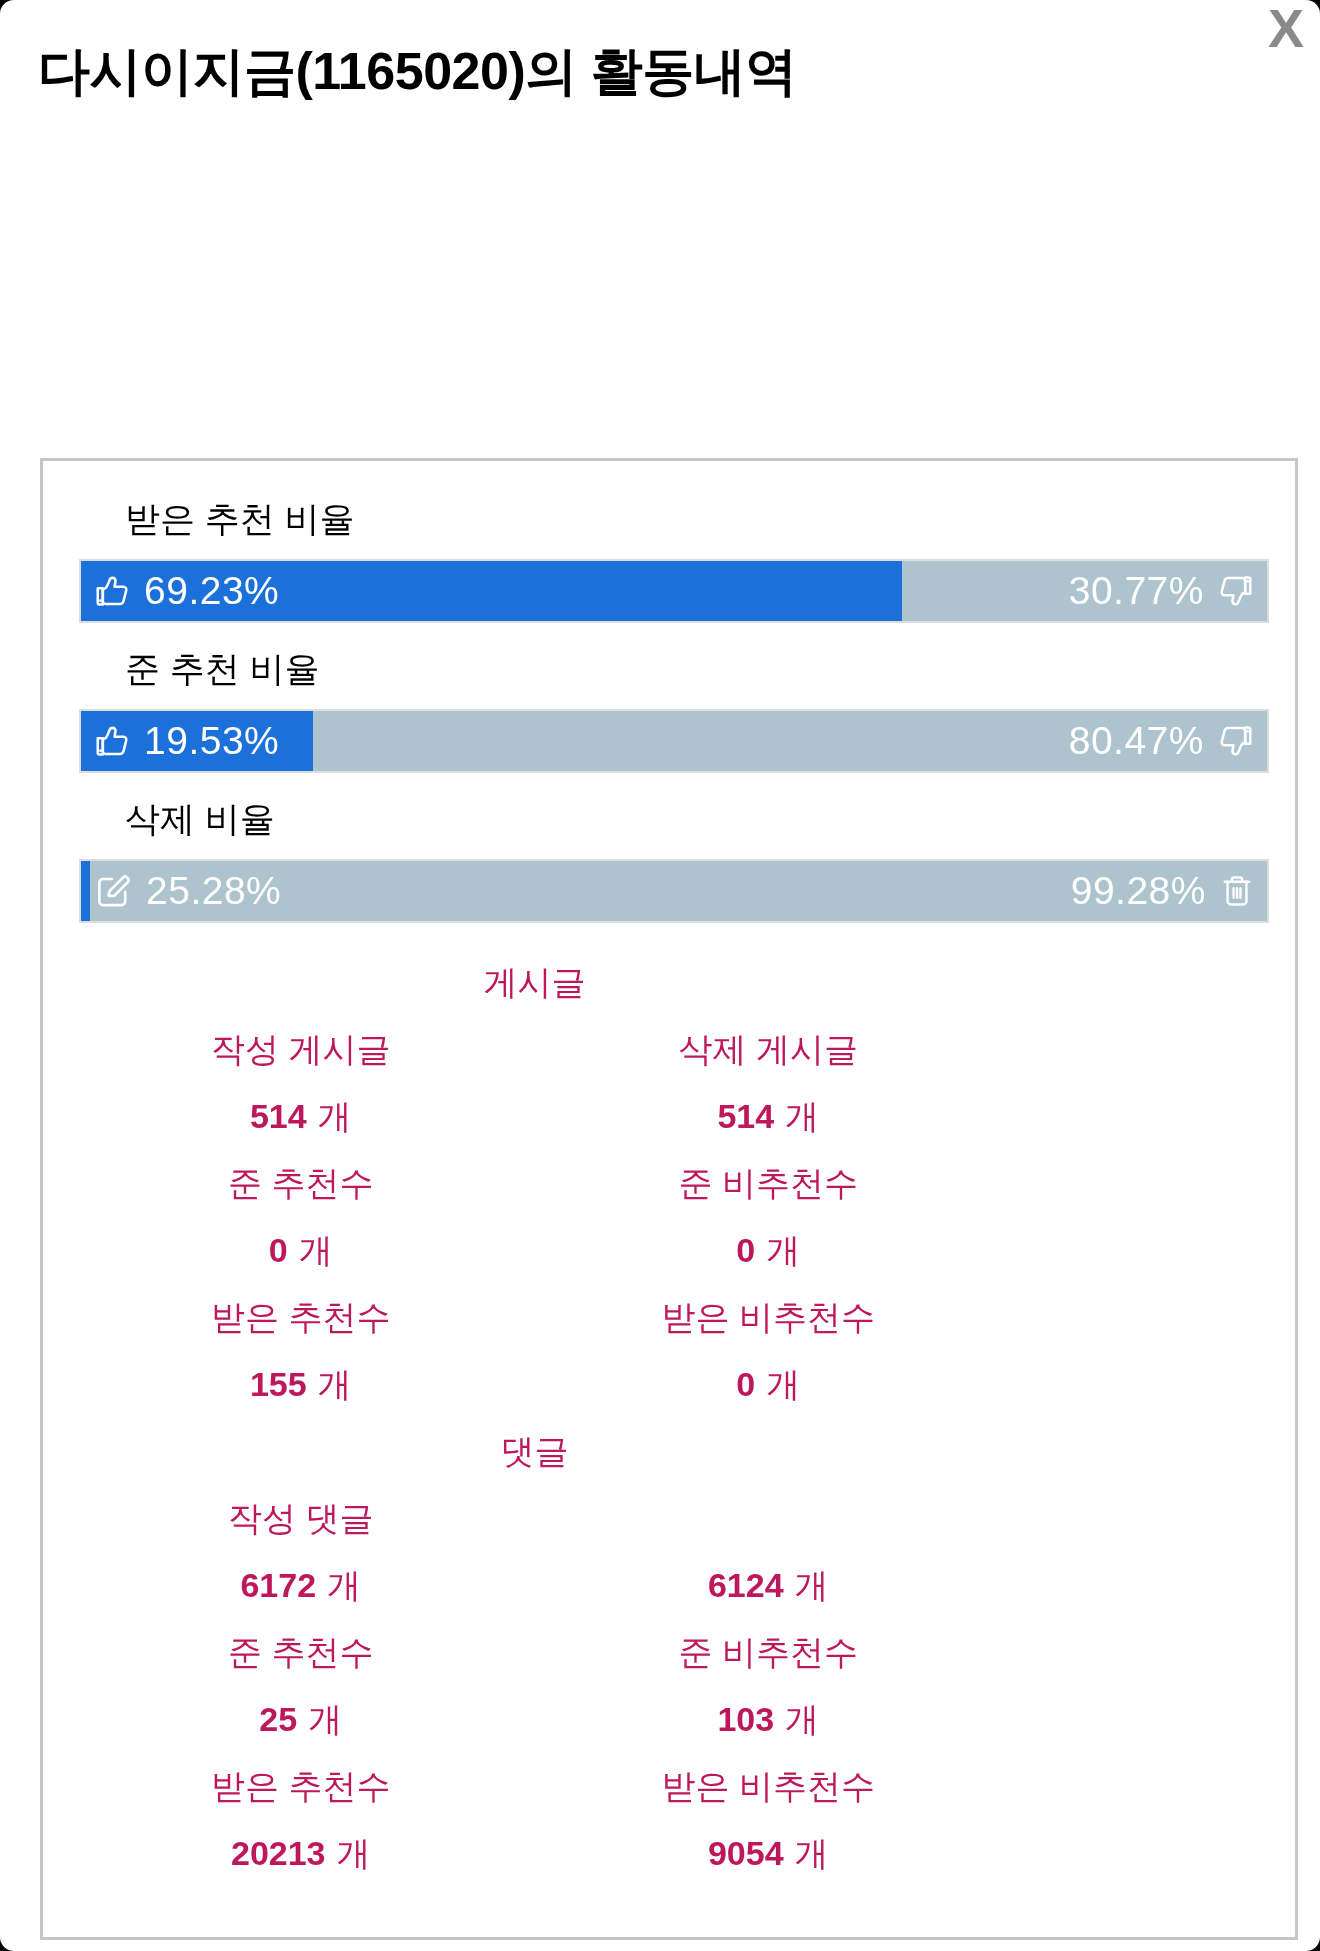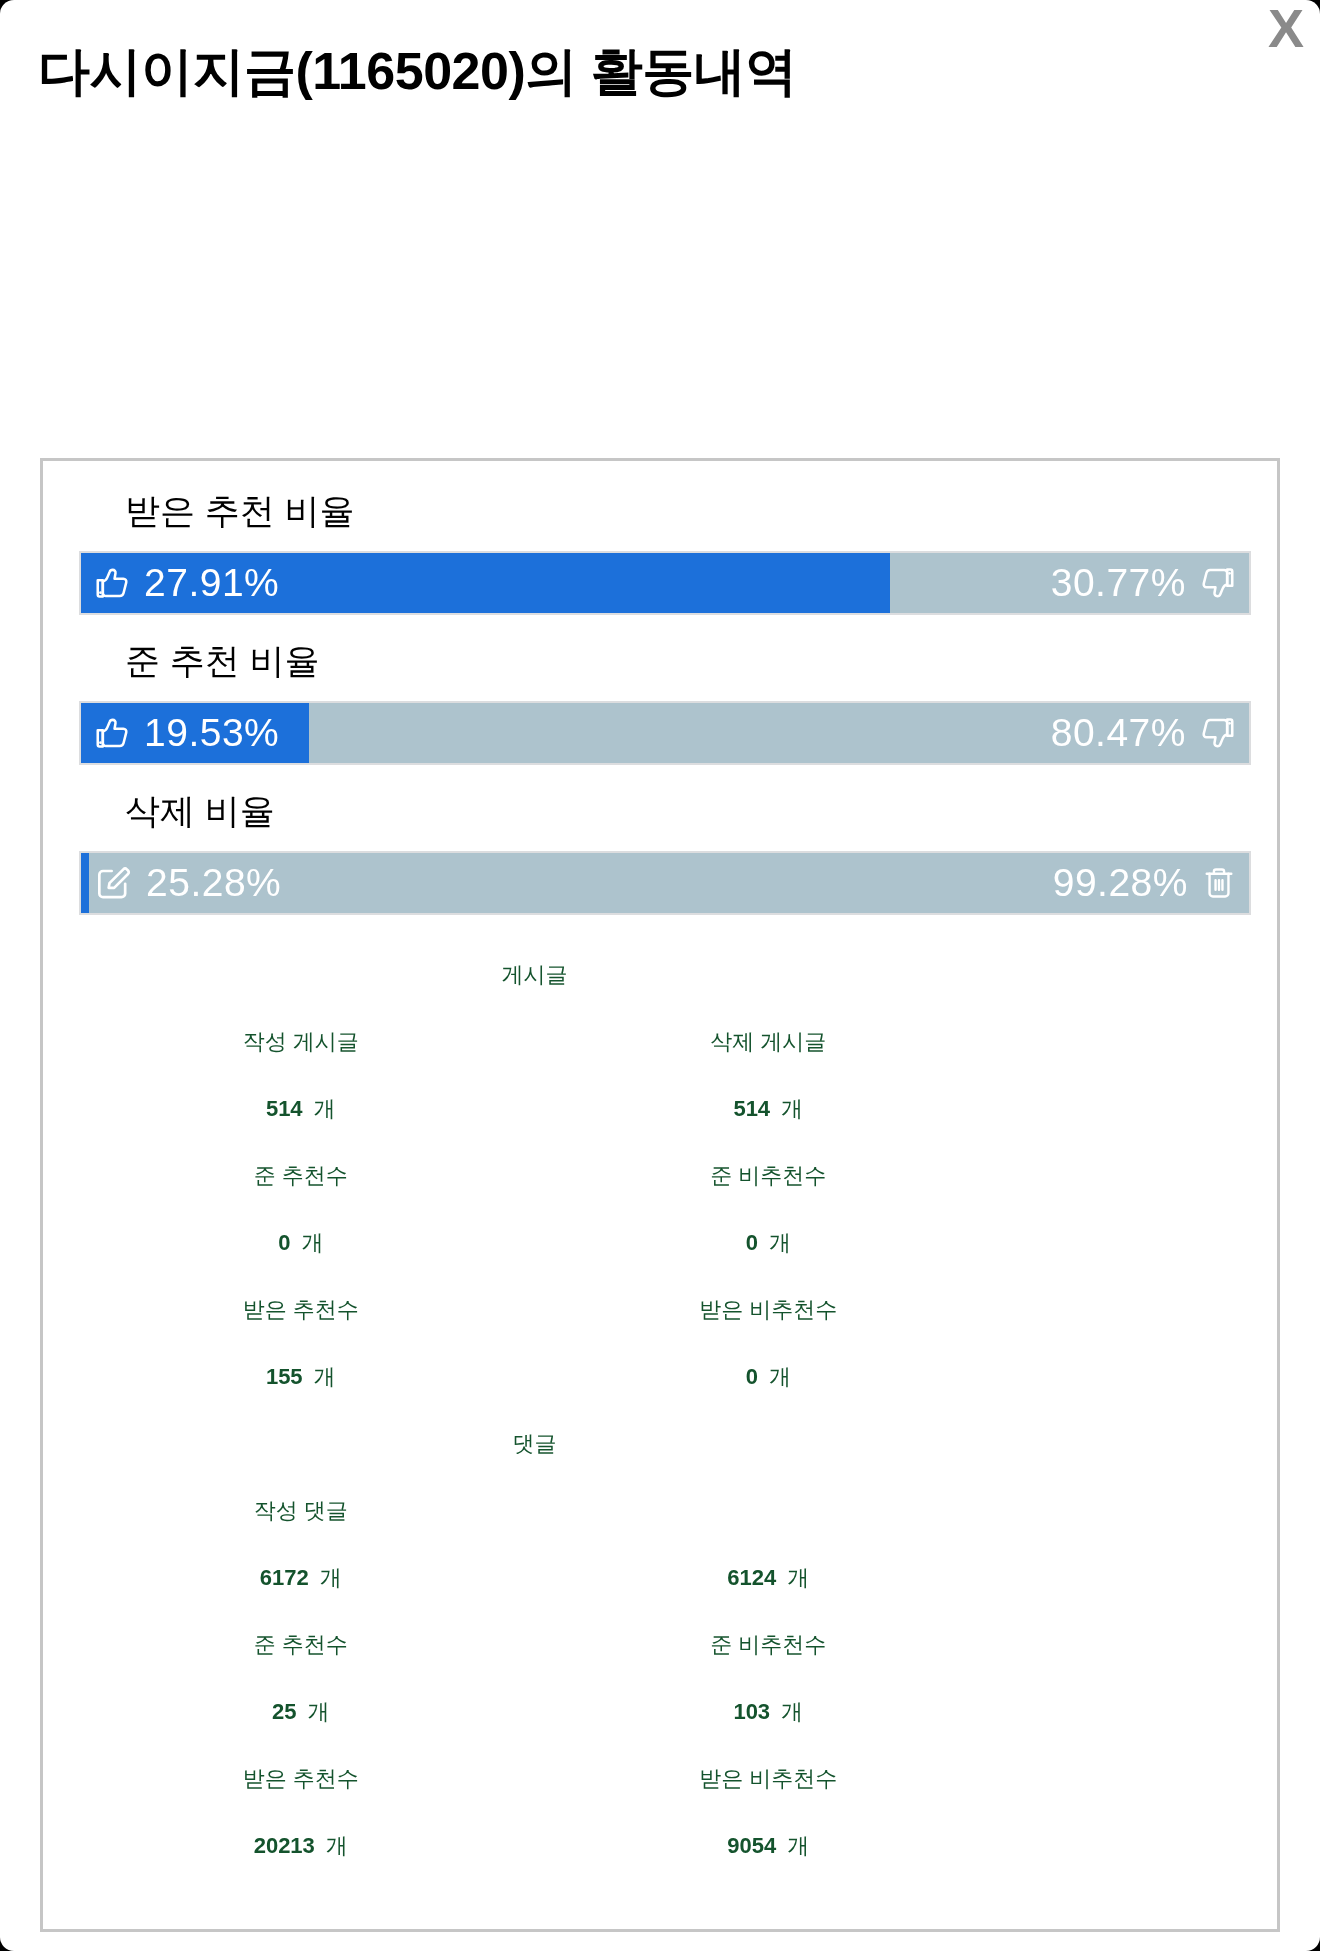--- a/index.html
+++ b/index.html
@@ -27,23 +27,23 @@
   .close-btn {
     position:absolute; top:-4px; right:16px;
     background:none; border:none;
     font-family:inherit;
     font-size:54px; font-weight:bold;
     color:#8a8a8a;
     cursor:pointer;
     padding:0; line-height:1.2;
   }
   .panel {
-    margin:364px 40px 0 40px;
+    margin:364px 22px 0 40px;
     border:3px solid #c6c6c6;
-    padding:30px 24px 50px 24px;
+    padding:38px 24px 50px 24px;
     background:#fff;
   }
   .bar-group + .bar-group { margin-top:26px; }
   .bar-label {
     font-size:35px;
     line-height:40px;
     color:#000;
     margin:0 0 20px 58px;
   }
   .bar {
@@ -66,22 +66,22 @@
     letter-spacing:0.5px;
     white-space:nowrap;
   }
   .bar-overlay.left  { left:12px; }
   .bar-overlay.right { right:12px;text-align:center; }
   .icon { display:flex; align-items:center; }
   .icon svg.flip { transform:rotate(180deg); }
   .stats {
     width:935px;
     margin-top:26px;
-    font-size:22px;
-    color:#14532d;
+    font-size:34px;
+    color:#be185d;
   }
   .stat-header {
     height:67px;
     display:flex; align-items:center; justify-content:center;
   }
   .stat-row { display:flex; height:67px; }
   .stat-cell {
     width:50%;
     display:flex; align-items:center; justify-content:center;
     gap:11px;
@@ -103,21 +103,21 @@
           <div class="bar">
             <div class="bar-fill" style="width:69.23%"></div>
             <div class="bar-overlay left">
               <span class="icon">
                 <svg width="38" height="38" viewBox="0 0 24 24" fill="none" stroke="currentColor" stroke-width="1.6" stroke-linecap="round" stroke-linejoin="round">
                   <path d="M3 10.2h3.2v10.3H4.1c-.6 0-1.1-.5-1.1-1.1z"></path>
                   <circle cx="4.7" cy="18.1" r=".85" fill="currentColor" stroke="none"></circle>
                   <path d="M6.2 11C7.5 10.7 8.5 9.8 9 8.6L10.5 5c.3-.8 1.1-1.3 1.9-1.3 1.2 0 2 1 1.8 2.1l-.6 3.5h5.6c1.2 0 2.1 1.1 1.8 2.3l-1.7 6.7c-.3 1.1-1.3 1.9-2.4 1.9H8.1c-1 0-1.9-.9-1.9-1.9z"></path>
                 </svg>
               </span>
-              <span>27.91%</span>
+              <span>69.23%</span>
             </div>
             <div class="bar-overlay right">
               <span>30.77%</span>
               <span class="icon">
                 <svg class="flip" width="38" height="38" viewBox="0 0 24 24" fill="none" stroke="currentColor" stroke-width="1.6" stroke-linecap="round" stroke-linejoin="round">
                   <path d="M3 10.2h3.2v10.3H4.1c-.6 0-1.1-.5-1.1-1.1z"></path>
                   <circle cx="4.7" cy="18.1" r=".85" fill="currentColor" stroke="none"></circle>
                   <path d="M6.2 11C7.5 10.7 8.5 9.8 9 8.6L10.5 5c.3-.8 1.1-1.3 1.9-1.3 1.2 0 2 1 1.8 2.1l-.6 3.5h5.6c1.2 0 2.1 1.1 1.8 2.3l-1.7 6.7c-.3 1.1-1.3 1.9-2.4 1.9H8.1c-1 0-1.9-.9-1.9-1.9z"></path>
                 </svg>
               </span>

